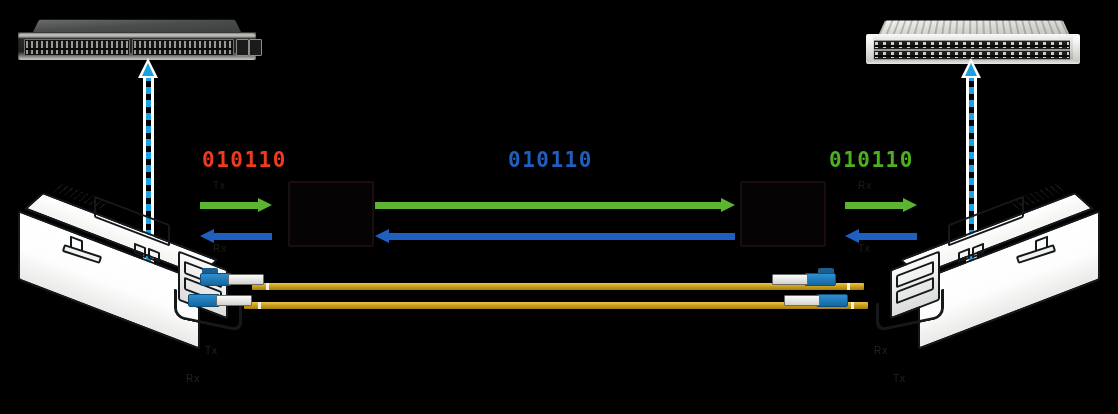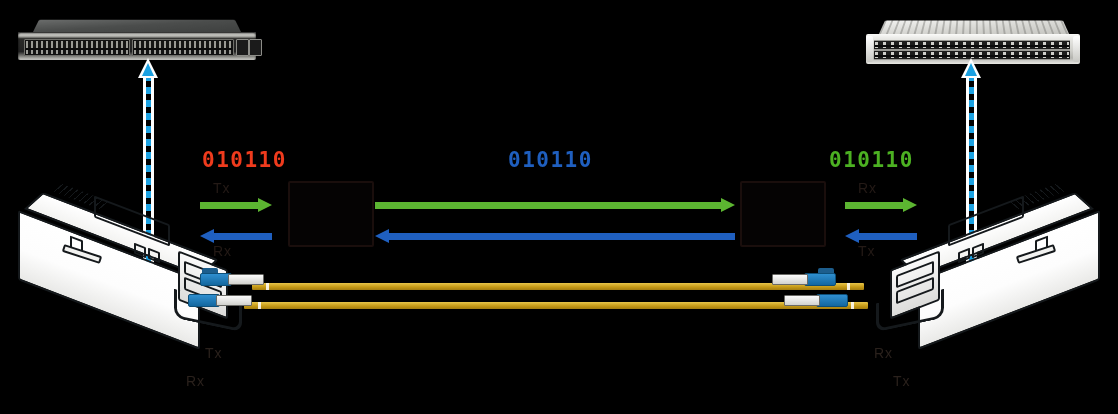--- a/index.html
+++ b/index.html
@@ -90,21 +90,21 @@
   .box-r{left:740px;top:181px;width:82px;height:62px;}
 
   
   .binary{position:absolute;font-family:"DejaVu Sans Mono",monospace;
       font-weight:bold;font-size:21px;letter-spacing:1.5px;white-space:nowrap;}
   .bin-red  {left:202px;top:148px;color:#ef3b1d;}
   .bin-blue {left:508px;top:148px;color:#1f5fbf;}
   .bin-green{left:829px;top:148px;color:#4cb122;}
 
   
-  .txrx{position:absolute;color:#241a16;font-size:14px;letter-spacing:1px;
+  .txrx{position:absolute;color:#241a16;font-size:10px;letter-spacing:1px;
       white-space:nowrap;font-family:"Liberation Sans",sans-serif;}
   .txrx.dim{color:#2a211c;}
   .lbl-l-tx{left:213px;top:180px;}
   .lbl-l-rx{left:213px;top:243px;}
   .lbl-r-rx{left:858px;top:180px;}
   .lbl-r-tx{left:858px;top:243px;}
   .lbl-lm-tx{left:205px;top:345px;}
   .lbl-lm-rx{left:186px;top:373px;}
   .lbl-rm-rx{left:874px;top:345px;}
   .lbl-rm-tx{left:893px;top:373px;}

